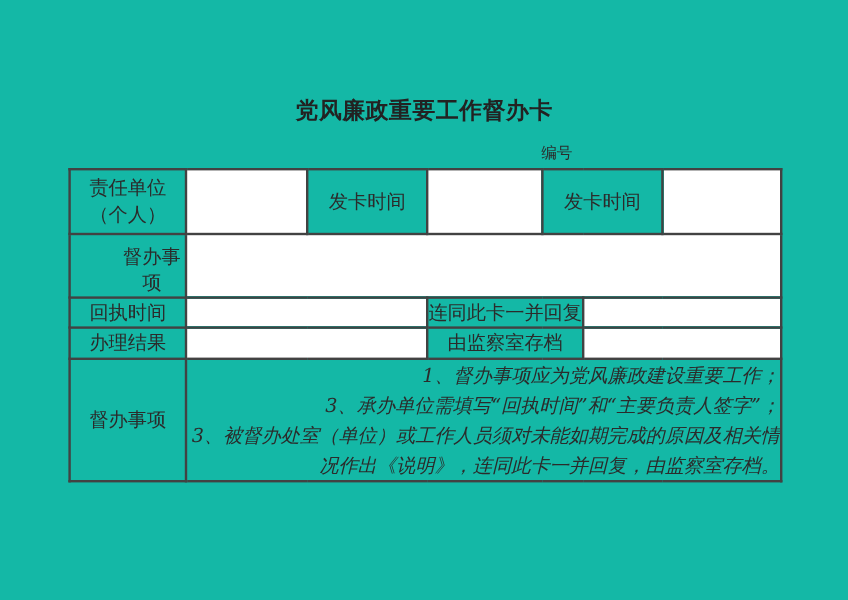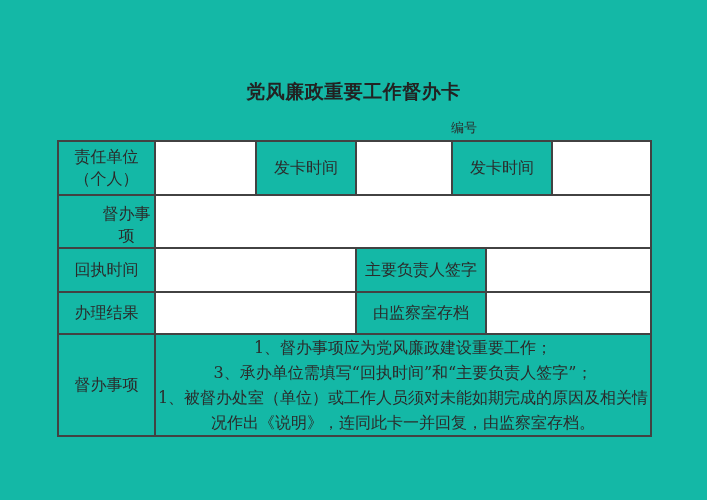--- a/index.html
+++ b/index.html
@@ -52,34 +52,35 @@
   td.lbl {
     text-align: center;
     vertical-align: middle;
     line-height: 22px;
   }
   td.blank {
     background: #ffffff;
   }
   tr.r1 { height: 54px; }
   tr.r2 { height: 52px; }
-  tr.r3 { height: 44px; }
-  tr.r4 { height: 42px; }
+  tr.r3 { height: 25px; }
+  tr.r4 { height: 26px; }
   tr.r5 { height: 98px; }
   tr.r2 td.lbl {
     vertical-align: top;
     padding-top: 7px;
     padding-left: 40px;
   }
   td.req {
     vertical-align: top;
-    text-align: center;
+    text-align: right;
     font-size: 14px;
     line-height: 25px;
     padding: 3px 3px 0 7px;
+    font-style: italic;
   }
   .req-line {
     margin: 0;
   }
 </style>
 </head>
 <body>
 
 <div class="page">
 
@@ -111,35 +112,35 @@
       </tr>
 
       <tr class="r2">
         <td class="lbl">督办事项</td>
         <td class="blank" colspan="6"></td>
       </tr>
 
       <tr class="r3">
         <td class="lbl">回执时间</td>
         <td class="blank" colspan="2"></td>
-        <td class="lbl" colspan="2">主要负责人签字</td>
+        <td class="lbl" colspan="2">连同此卡一并回复</td>
         <td class="blank" colspan="2"></td>
       </tr>
 
       <tr class="r4">
         <td class="lbl">办理结果</td>
         <td class="blank" colspan="2"></td>
         <td class="lbl" colspan="2">由监察室存档</td>
         <td class="blank" colspan="2"></td>
       </tr>
 
       <tr class="r5">
         <td class="lbl">督办事项</td>
         <td class="req" colspan="6">
           <div class="req-line">1、督办事项应为党风廉政建设重要工作；</div>
           <div class="req-line">3、承办单位需填写“回执时间”和“主要负责人签字”；</div>
-          <div class="req-line">1、被督办处室（单位）或工作人员须对未能如期完成的原因及相关情况作出《说明》，连同此卡一并回复，由监察室存档。</div>
+          <div class="req-line">3、被督办处室（单位）或工作人员须对未能如期完成的原因及相关情况作出《说明》，连同此卡一并回复，由监察室存档。</div>
         </td>
       </tr>
     </tbody>
   </table>
 
 </div>
 
 </body></html>

